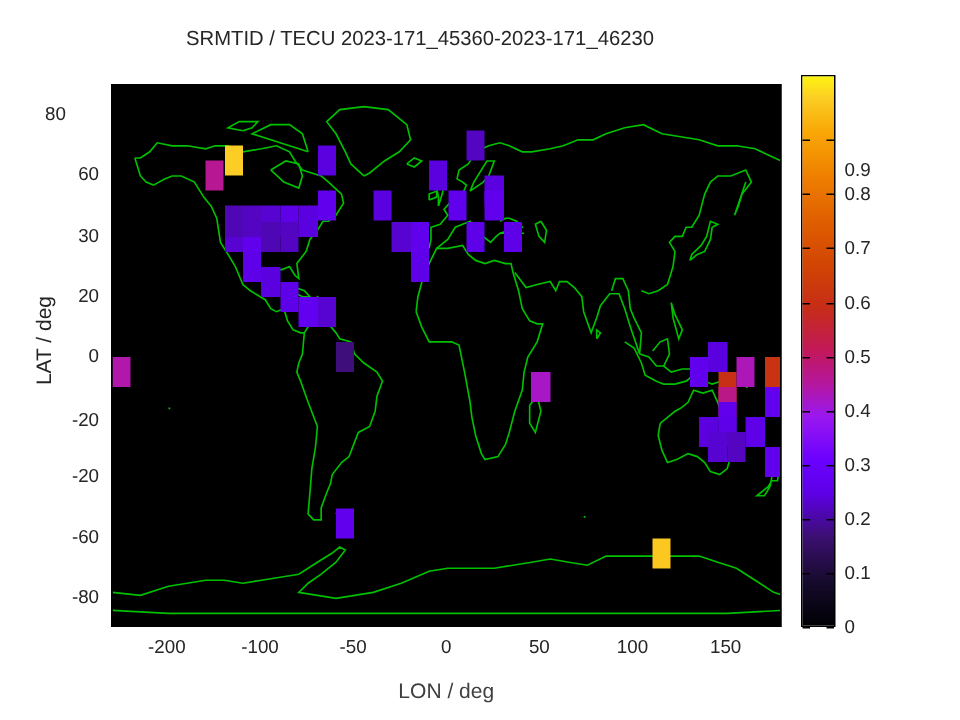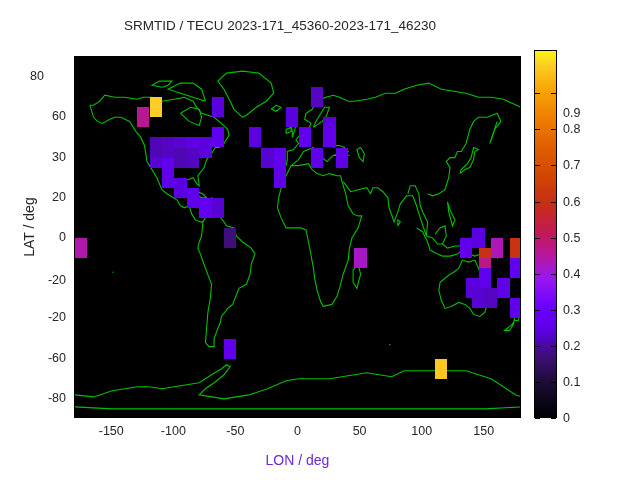--- a/index.html
+++ b/index.html
@@ -31,21 +31,21 @@
   .data-cell{position:absolute;}
 
   
   .tick-label{
     position:absolute;font-size:12.5px;color:#262626;white-space:nowrap;
   }
   .xtick{transform:translateX(-50%);top:424px;}
 
   #xlabel{
     position:absolute;left:74px;top:452px;width:447px;
-    text-align:center;font-size:14px;color:#6d28d9;
+    text-align:center;font-size:14px;color:#404040;
   }
   #ylabel{
     position:absolute;left:-26px;top:219px;width:110px;
     text-align:center;font-size:14px;color:#262626;
     transform:rotate(-90deg);transform-origin:center center;
   }
 
   
   #colorbar-axes{
     position:absolute;left:534px;top:50px;width:23px;height:368px;
@@ -156,21 +156,21 @@
         <div class="data-cell" style="left: 409.75px; top: 231.278px; width: 12.4167px; height: 20.1111px; background: rgb(83, 5, 194);"></div>
         <div class="data-cell" style="left: 415.958px; top: 181px; width: 12.4167px; height: 20.1111px; background: rgb(173, 23, 183);"></div>
         <div class="data-cell" style="left: 422.167px; top: 221.222px; width: 12.4167px; height: 20.1111px; background: rgb(94, 0, 232);"></div>
         <div class="data-cell" style="left: 434.583px; top: 181px; width: 12.4167px; height: 20.1111px; background: rgb(201, 51, 18);"></div>
         <div class="data-cell" style="left: 434.583px; top: 201.111px; width: 12.4167px; height: 20.1111px; background: rgb(98, 0, 240);"></div>
         <div class="data-cell" style="left: 434.583px; top: 241.333px; width: 12.4167px; height: 20.1111px; background: rgb(96, 0, 236);"></div>
       </div>
   </div>
 
   <div id="xtick-layer">
-      <div class="tick-label xtick" style="left: 111.25px;">-150</div>
+      <div class="tick-label xtick" style="left: 111.25px;">-200</div>
       <div class="tick-label xtick" style="left: 173.333px;">-100</div>
       <div class="tick-label xtick" style="left: 235.417px;">-50</div>
       <div class="tick-label xtick" style="left: 297.5px;">0</div>
       <div class="tick-label xtick" style="left: 359.583px;">50</div>
       <div class="tick-label xtick" style="left: 421.667px;">100</div>
       <div class="tick-label xtick" style="left: 483.75px;">150</div>
     </div>
   <div id="ytick-layer">
       <div class="tick-label" style="top: 397.889px; left: 30px; width: 36px; text-align: right; transform: translateY(-50%);">-80</div>
       <div class="tick-label" style="top: 357.667px; left: 30px; width: 36px; text-align: right; transform: translateY(-50%);">-60</div>

